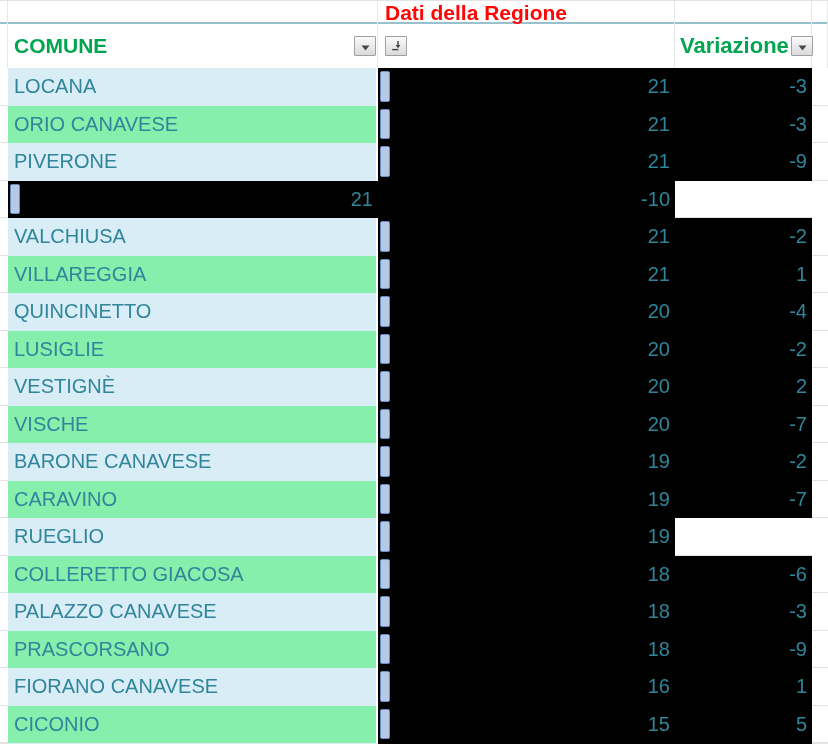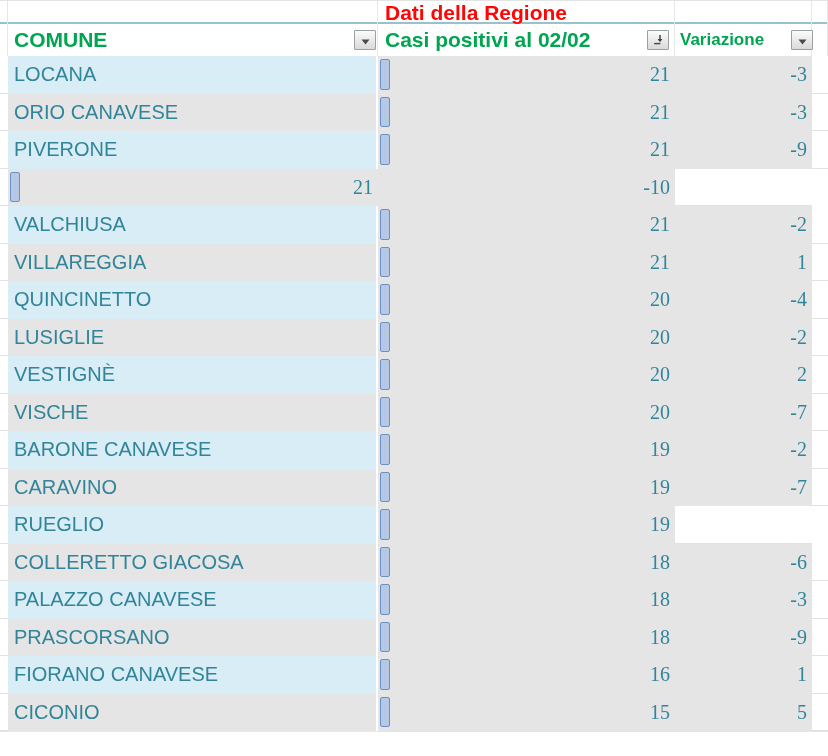--- a/index.html
+++ b/index.html
@@ -14,24 +14,24 @@
   
   .top-row{height:22px;border-top:1px solid #e4e4e4;box-sizing:border-box;}
   .top-row .c{border-right:1px solid #e7e7e7;display:flex;align-items:center;}
   .region-title{
     color:#fe0606;font-weight:bold;font-size:21px;padding-left:7px;
     white-space:nowrap;letter-spacing:0;
   }
   .teal-divider{height:2px;background:#97c1ce;}
 
   
-  .header-row{height:32px;}
+  .header-row{height:44px;}
   .header-row .c{border-right:1px solid #e7e7e7;display:flex;align-items:center;}
   .hdr-label{color:#00a550;font-weight:bold;font-size:21px;white-space:nowrap;}
-  .hdr-label.small{font-size:17px;}
+  .hdr-label.small{font-size:22px;}
   .hdr-cell{justify-content:space-between;}
   .hdr-comune{padding-left:6px;}
   .hdr-casi{padding-left:7px;}
   .hdr-var{padding-left:5px;}
   .filter-btn{
     width:22px;height:20px;flex:0 0 auto;
     border:1px solid #9aa0a4;border-radius:1px;
     background:linear-gradient(#fbfbfb,#dadada);
     display:flex;align-items:center;justify-content:center;
     padding:0;cursor:pointer;
@@ -40,24 +40,24 @@
   .filter-btn.m-r5{margin-right:5px;}
   .filter-btn.m-r0{margin-right:-2px;}
 
   
   .body{height:675px;display:flex;flex-direction:column;}
   .data-row{flex:1 1 0;display:grid;grid-template-columns:8px 370px 297px 137px 16px;}
   .sliver{background:#fff;border-bottom:1px solid #e2e2e2;}
   .comune-cell{
     display:flex;align-items:center;padding-left:6px;
     font-size:20px;color:#31859b;white-space:nowrap;
-    border-right:2px solid #ffffff;background:#e5e5e5;
+    border-right:2px solid #ffffff;background:#86efac;
   }
   .comune-cell.blue{background:#d9edf6;}
-  .green{background:#e5e5e5;font-family:Liberation Serif, serif;}
+  .green{background:#000000;}
   .casi-cell{
     position:relative;display:flex;align-items:center;justify-content:flex-end;
     padding-right:5px;font-size:20px;color:#31859b;
   }
   .databar{
     position:absolute;left:2px;top:3px;bottom:4px;width:8px;
     background:#b5c9e6;border:1px solid #6d90c4;border-radius:2px;
   }
   .var-cell{
     display:flex;align-items:center;justify-content:flex-end;
@@ -93,21 +93,20 @@
       <button class="filter-btn m-r1">
         <span>
           <svg width="9" height="6" viewBox="0 0 9 6">
               <path d="M0.5 0.5 h8 L4.5 5.5 Z" fill="#4a4a4a"></path>
             </svg>
         </span>
       </button>
     </div>
 
     <div class="c hdr-cell hdr-casi">
-      <span class="hdr-label">Casi positivi al 02/02</span>
       <button class="filter-btn m-r5">
         <span>
           <svg width="11" height="11" viewBox="0 0 11 11">
             <path d="M7 1 v4.4" stroke="#444" stroke-width="1.5" fill="none"></path>
             <path d="M4.6 5 L7 8.2 L9.4 5 Z" fill="#444"></path>
             <path d="M1.2 9.6 h6.2" stroke="#444" stroke-width="1.4"></path>
           </svg>
         </span>
       </button>
     </div>

